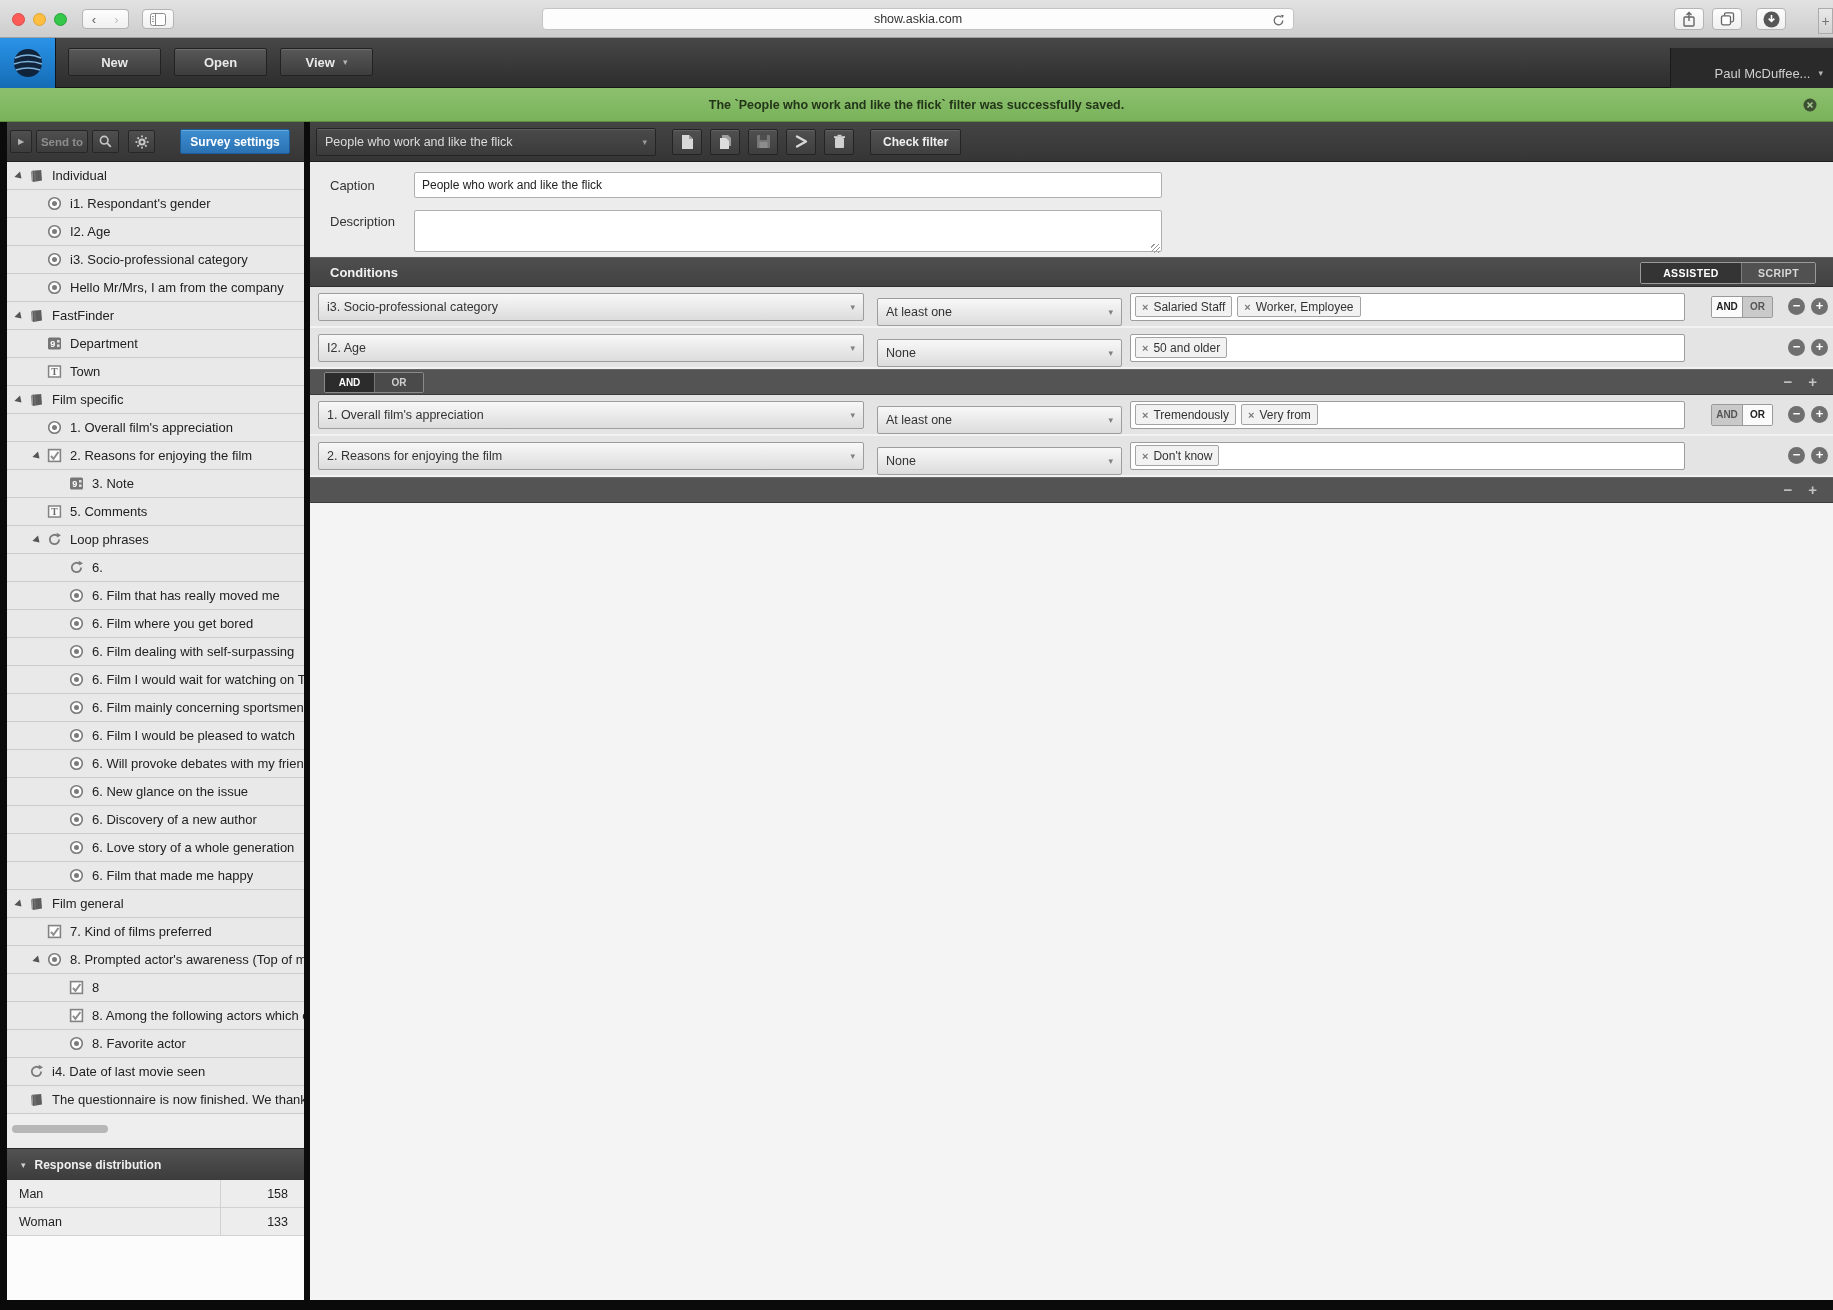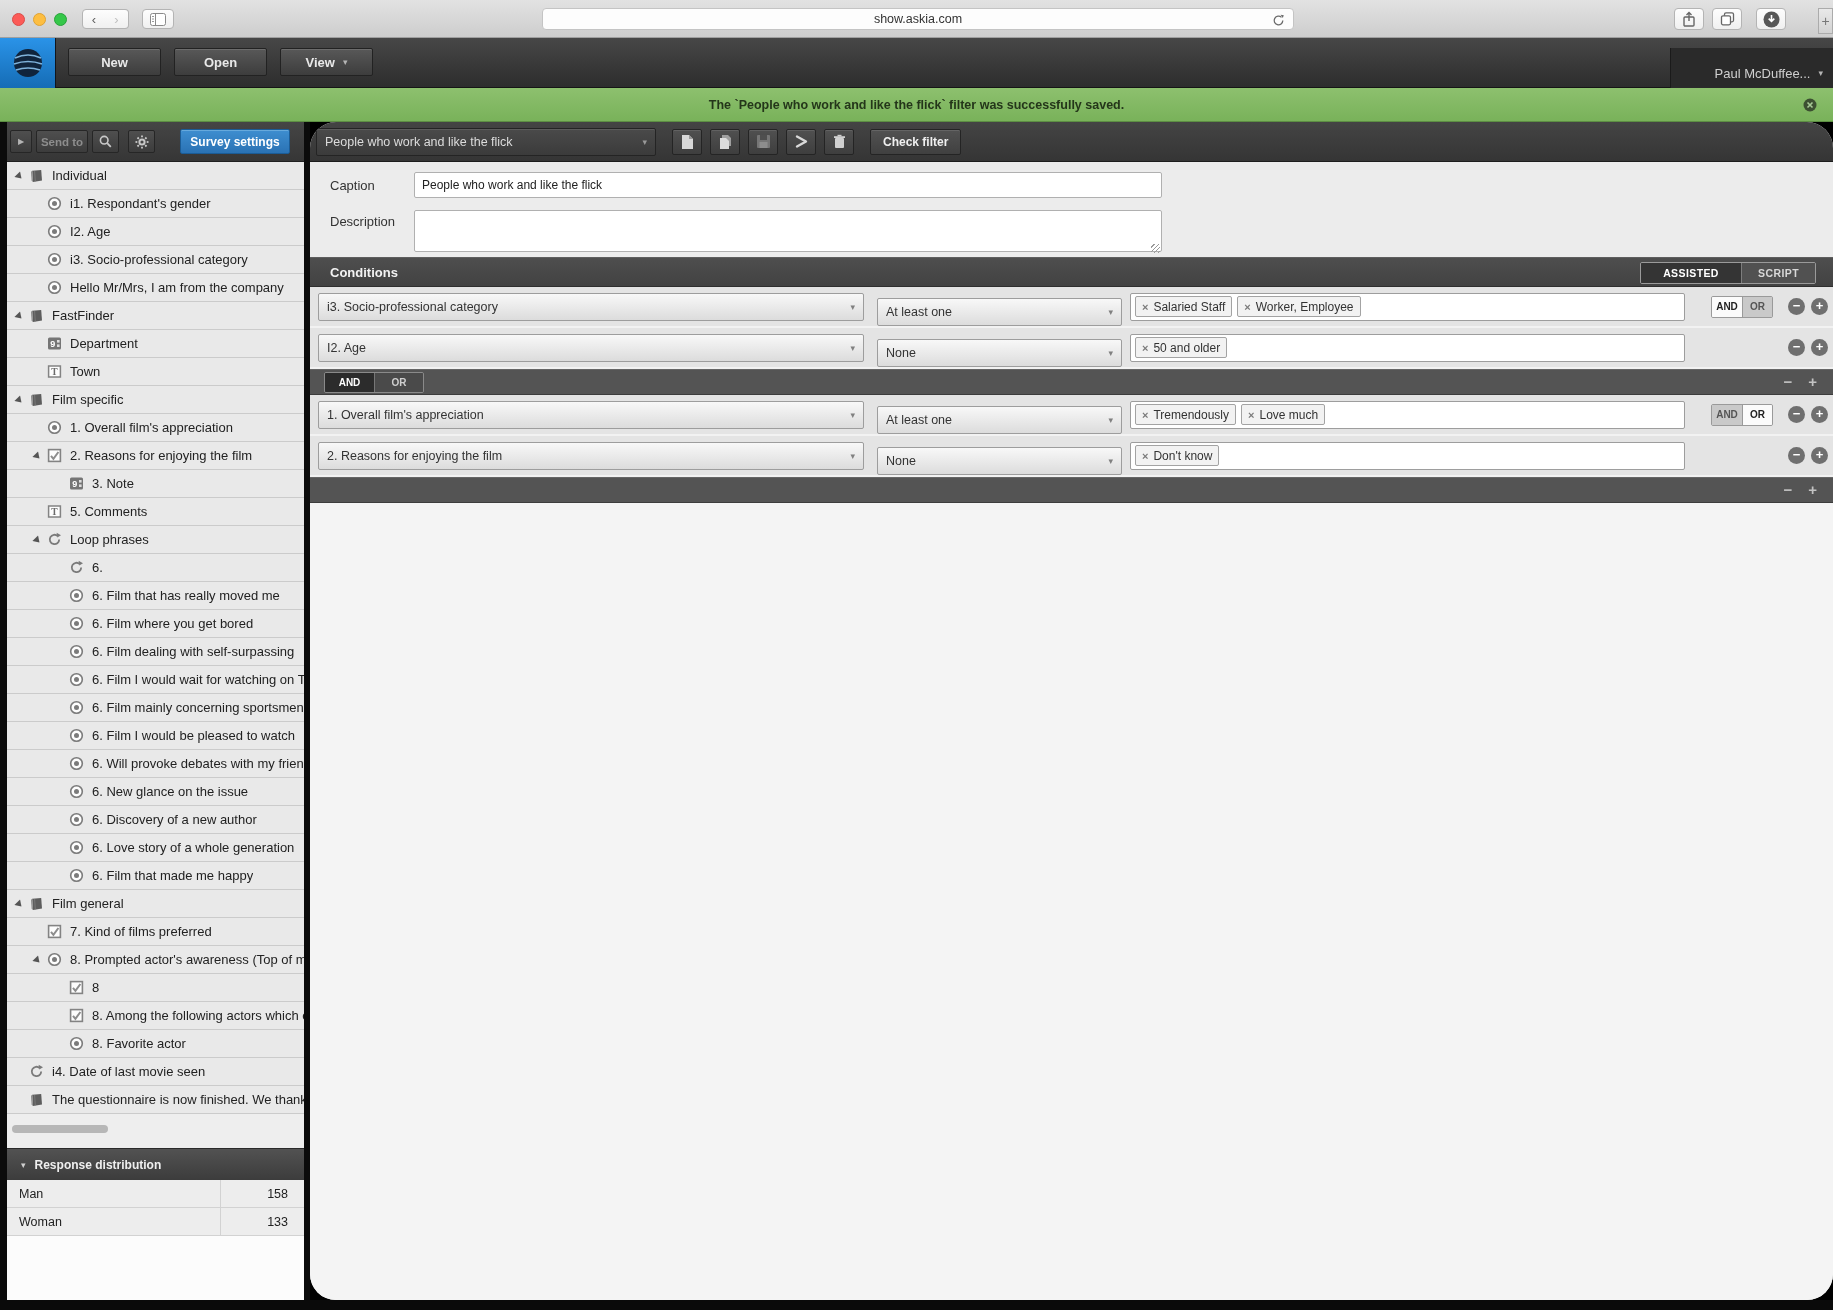--- a/index.html
+++ b/index.html
@@ -83,21 +83,21 @@
   #dist-caret { color:#cfcfcf; font-size:9px; margin-right:9px; }
   #dist-title { color:#efefef; font-weight:bold; font-size:12px; }
   .dist-row { height:28px; background:#ededed; border-bottom:1px solid #d2d2d2; display:flex; align-items:center;justify-content:flex-end; }
   .dist-label { flex:1; padding-left:12px; font-size:12.5px; color:#222; }
   .dist-value { flex:none; width:84px; border-left:1px solid #d2d2d2; text-align:right; padding-right:16px;
     font-size:12.5px; color:#222; align-self:stretch; display:flex; align-items:center; justify-content:flex-end; }
   #side-bottom { flex:1; background:#fcfcfc; }
 
   
   #main { position:absolute; left:310px; top:122px; right:0; bottom:10px; background:#f4f4f4;
-    display:flex; flex-direction:column; overflow:hidden;border-radius:26px; }
+    display:flex; flex-direction:column; overflow:hidden; }
   #filter-toolbar { flex:none; height:40px; background:linear-gradient(#444,#353535); border-bottom:1px solid #1d1d1d;
     display:flex; align-items:center; }
   #filter-select { margin-left:6px; width:340px; height:28px; background:linear-gradient(#4a4a4a,#3b3b3b);
     border:1px solid #242424; border-radius:2px; display:flex; align-items:center; padding:0 8px; box-shadow:inset 0 1px 0 #5b5b5b; }
   #filter-select-text { flex:1; color:#dcdcdc; font-size:12.5px; overflow:hidden; white-space:nowrap; }
   .dd-caret { color:#9a9a9a; font-size:9px; }
   .ft-icon-btn { margin-left:8px; width:30px; height:26px; background:linear-gradient(#505050,#3e3e3e);
     border:1px solid #242424; border-radius:2px; display:flex; align-items:center; justify-content:center;
     box-shadow:inset 0 1px 0 #616161; }
   .ft-icon-btn.first { margin-left:16px; }
@@ -826,21 +826,21 @@
           <span class="sel-text">At least one</span>
           <span class="dd-caret" style="color: rgb(128, 128, 128);">▾</span>
         </div>
         <div class="value-field">
           <div class="tag">
             <span class="tag-x">×</span>
             <span>Tremendously</span>
           </div>
           <div class="tag">
             <span class="tag-x">×</span>
-            <span>Love much</span>
+            <span>Very from</span>
           </div>
         </div>
         <div class="logic-slot">
           <div class="logic-seg offseg">AND</div>
           <div class="logic-seg on">OR</div>
         </div>
         <div class="circle-btn minus">−</div>
         <div class="circle-btn plus">+</div>
       </div>
       <div class="cond-row">

